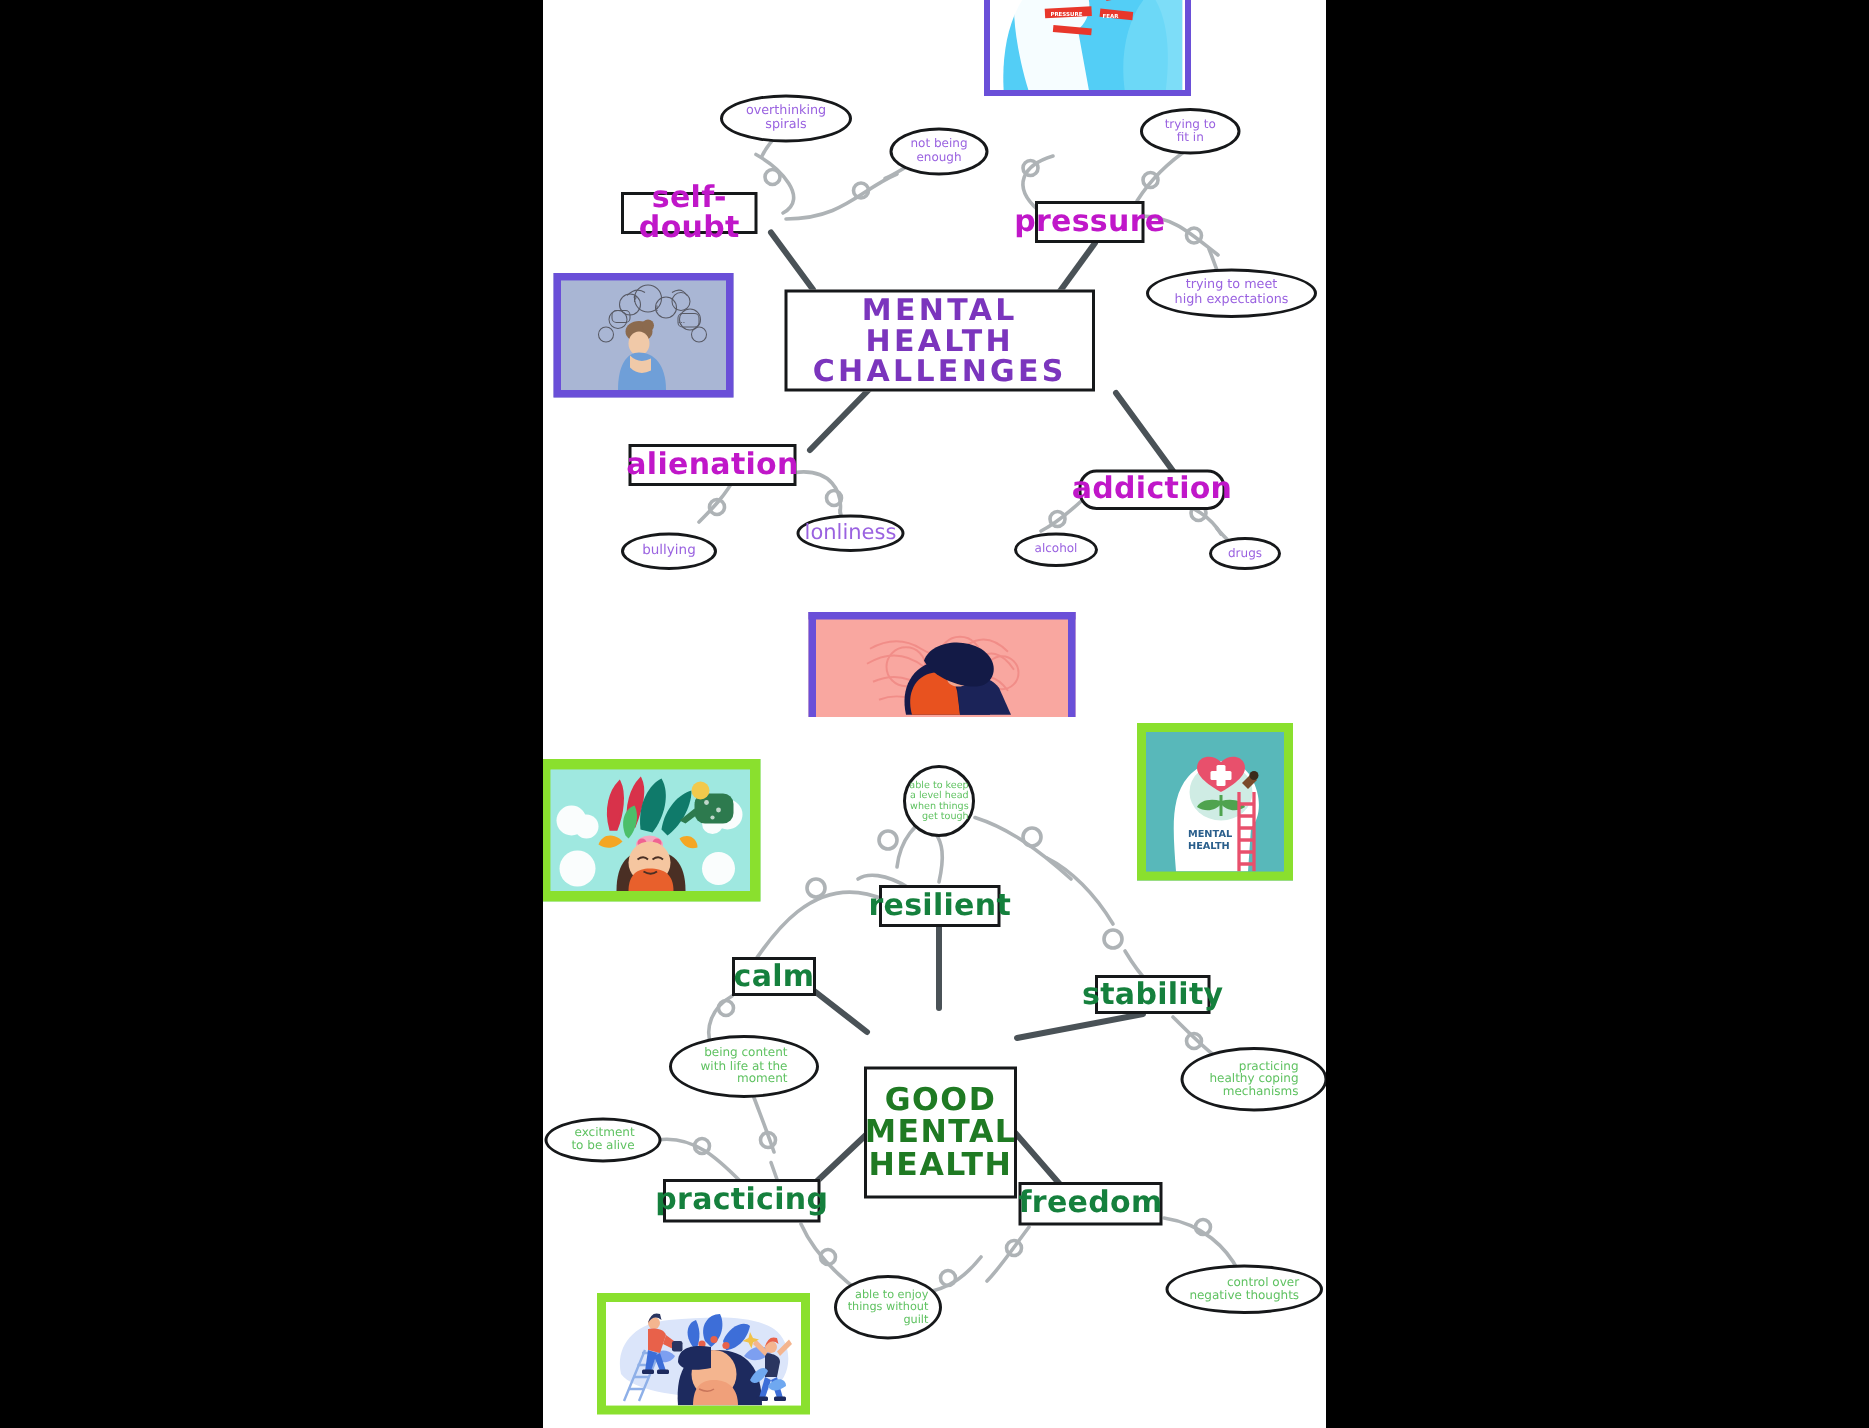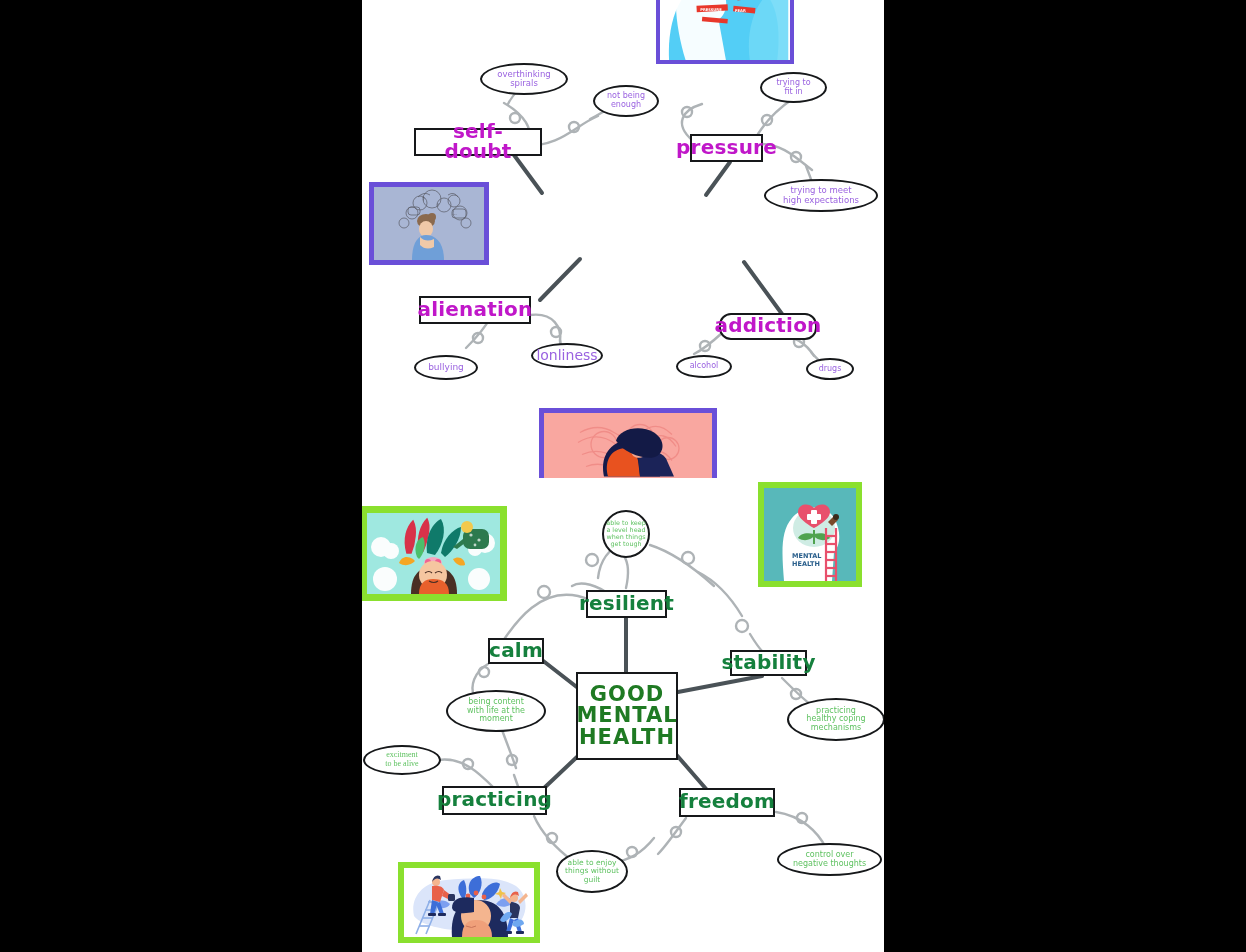--- a/index.html
+++ b/index.html
@@ -42,21 +42,21 @@
     font-family: "DejaVu Sans", sans-serif;
     font-weight: bold;
     letter-spacing: .5px;
   }
   .central {
     font-size: 20px;
     letter-spacing: 2.2px;
     padding: 6px 8px;
   }
   .central.purple { color: #7b35bd; }
-  .central.green  { color: #1f7a23; }
+  .central.green  { color: #1f7a23; margin-top: 39px; }
   .branch {
     font-size: 20px;
     padding: 2px 7px 4px 7px;
     letter-spacing: .2px;
   }
   .branch.purple { color: #c017c9; }
   .branch.green  { color: #15803d; }
 
   
   .bubble {
@@ -65,21 +65,21 @@
     background: #fff;
     border-radius: 50%;
     display: flex; align-items: center; justify-content: center;
     text-align: center;
     white-space: pre-line;
     font-family: "DejaVu Sans", sans-serif;
     line-height: 1.08;
     padding: 2px;
   }
   .bubble.purple { color: #9a62e0; }
-  .bubble.green  { color: #5fc261; }
+  .bubble.green  { color: #5fc261; text-align: right; }
 
   
   .pic { position: absolute; overflow: hidden; }
 </style>
 </head>
 <body>
 
 <div id="stage">
   <div id="canvas">
 
@@ -208,22 +208,24 @@
             <text x="78" y="28">...</text>
         </g>
         <ellipse cx="52" cy="34" rx="9" ry="7" fill="#8b6a4e"></ellipse>
         <circle cx="58" cy="30" r="4" fill="#8b6a4e"></circle>
         <ellipse cx="52" cy="42" rx="7" ry="8" fill="#f0c9a8"></ellipse>
         <path d="M38 73 C38 56 44 48 52 48 C62 48 70 56 70 73 Z" fill="#6f9fd8"></path>
         <path d="M46 50 q6 6 14 2 l0 8 q-8 4 -14 -2 Z" fill="#f0c9a8"></path>
       </svg>
     </div>
 
-
-    <div class="box branch purple" style="left:52px; top:128px; width:128px; height:28px;">self-doubt</div>
+    <div class="box central purple" style="left:161px; top:193px; width:207px; height:68px;">MENTAL HEALTH
+CHALLENGES</div>
+
+    <div class="box branch purple" style="left:52px; top:128px; width:91px; height:28px;">self-doubt</div>
 
     <div class="box branch purple" style="left:328px; top:134px; width:73px; height:28px;">pressure</div>
 
     <div class="box branch purple" style="left:57px; top:296px; width:112px; height:28px;">alienation</div>
 
     <div class="box branch purple" style="left:357px; top:313px; width:98px; height:27px;border-radius:12px;">addiction</div>
 
     <div class="bubble purple" style="left:118px; top:63px; width:88px; height:32px; font-size:8.5px;">overthinking
 spirals</div>
 
@@ -363,21 +365,21 @@
 get tough</div>
 
     <div class="bubble green" style="left:84px; top:690px; width:100px; height:42px; font-size:8px;">being content
 with life at the
 moment</div>
 
     <div class="bubble green" style="left:425px; top:698px; width:98px; height:43px; font-size:8px;">practicing
 healthy coping
 mechanisms</div>
 
-    <div class="bubble green" style="left:1px; top:745px; width:78px; height:30px; font-size:8px;font-family:Liberation Serif, serif;">excitment
+    <div class="bubble green" style="left:1px; top:745px; width:78px; height:30px; font-size:8px;">excitment
 to be alive</div>
 
     <div class="bubble green" style="left:194px; top:850px; width:72px; height:43px; font-size:7.5px;">able to enjoy
 things without
 guilt</div>
 
     <div class="bubble green" style="left:415px; top:843px; width:105px; height:33px; font-size:8px;">control over
 negative thoughts</div>
 
     <div class="pic" style="left:36px; top:862px; width:142px; height:81px; border:6px solid #8ae02e; background:#ffffff;">

